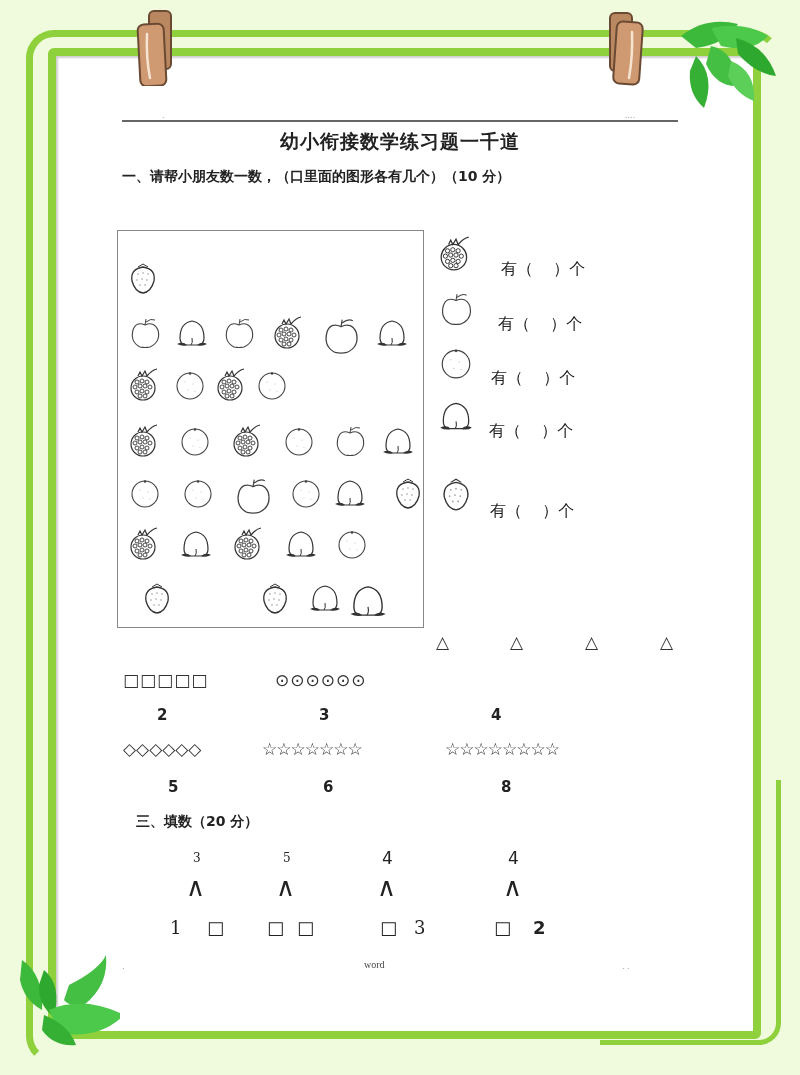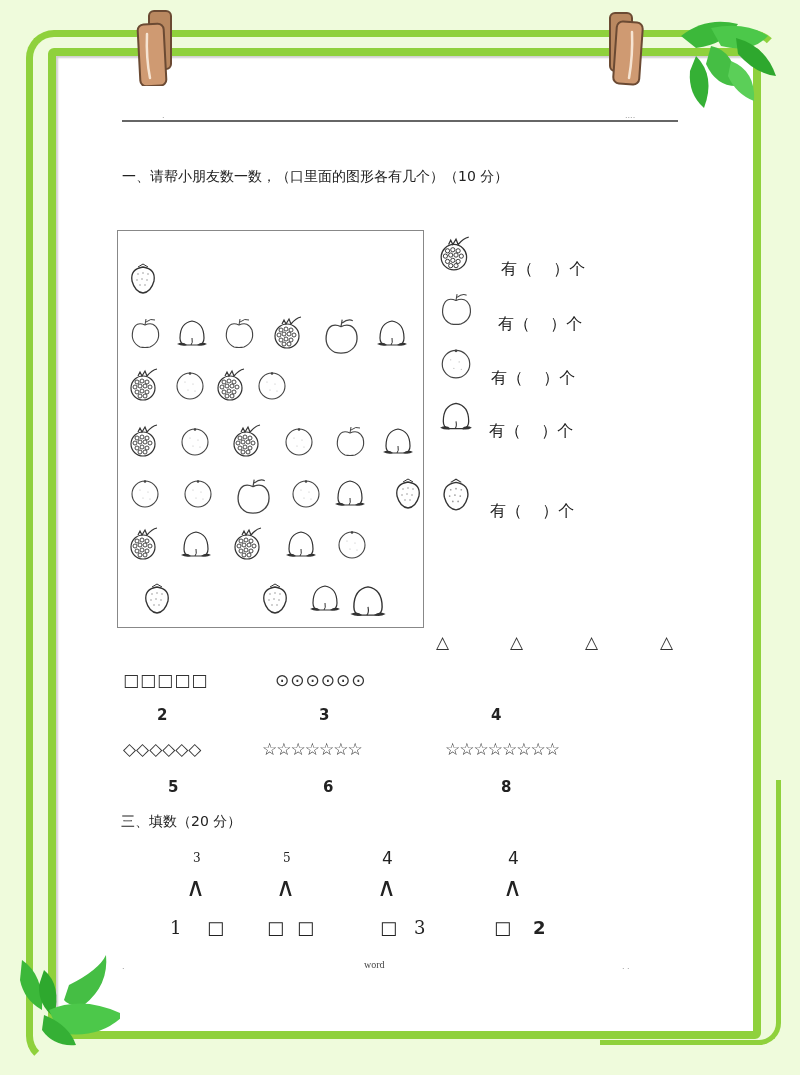--- a/index.html
+++ b/index.html
@@ -4,21 +4,21 @@
 <style>
   html,body{margin:0;padding:0;}
   body{width:800px;height:1075px;background:#effbdc;position:relative;overflow:hidden;font-family:"DejaVu Sans","Liberation Sans",sans-serif;color:#222;}
   .outer-frame{position:absolute;left:26px;top:30px;width:740px;height:1020px;border:7px solid #8fd13c;border-radius:28px;border-right-color:transparent;border-bottom-color:transparent;}
   .outer-frame-br{position:absolute;left:600px;top:780px;width:176px;height:260px;border-right:5px solid #8fd13c;border-bottom:5px solid #8fd13c;border-bottom-right-radius:22px;}
   .inner-frame{position:absolute;left:48px;top:48px;width:697px;height:975px;border:8px solid #8fd13c;border-radius:6px;background:#fff;box-shadow:inset 2px 2px 2px #cfcfcf;}
   .page{position:absolute;left:0;top:0;width:800px;height:1075px;}
   .hr{position:absolute;left:122px;top:120px;width:556px;height:2px;background:#666;}
   .dot{position:absolute;font-size:8px;color:#999;}
   .title{position:absolute;left:0;width:800px;top:129px;text-align:center;font-family:"DejaVu Serif","Liberation Serif",serif;font-size:19px;font-weight:bold;letter-spacing:1px;}
-  .section{position:absolute;font-size:14px;font-weight:normal;}
+  .section{position:absolute;font-size:14px;font-weight:bold;}
   .fruit-box{position:absolute;left:117px;top:230px;width:305px;height:396px;border:1.5px solid #888;}
   .fruit{position:absolute;}
   .count-row{position:absolute;font-size:16px;}
   .count-row .lbl{position:absolute;white-space:pre;text-align:center;}
   .shape-row{position:absolute;font-size:17px;letter-spacing:1px;color:#333;white-space:nowrap;}
   .num{position:absolute;font-size:15px;font-weight:bold;}
   .tri{position:absolute;font-size:17px;color:#333;}
   .caret{position:absolute;font-size:26px;font-weight:300;}
   .bottom-item{position:absolute;font-size:18px;font-family:"DejaVu Serif","Liberation Serif",serif;}
   .clip{position:absolute;}
@@ -56,20 +56,21 @@
   <path d="M55 30 Q85 15 92 0 Q95 30 70 50 Q55 52 50 45 Z" fill="#45be44"></path>
   <path d="M35 55 Q70 40 110 60 Q85 85 45 78 Z" fill="#4cc84a"></path>
   <path d="M30 60 Q55 70 62 90 Q40 92 28 75 Z" fill="#35b035"></path>
 </svg>
 
 <div class="page">
   <div class="hr"></div>
   <span class="dot" style="left:162px;top:111px">.</span>
   <span class="dot" style="left:625px;top:111px">....</span>
 
+  <div class="title">幼小衔接数学练习题一千道</div>
 
   <div class="section" style="left:122px;top:168px">一、请帮小朋友数一数，（口里面的图形各有几个）（10 分）</div>
 
   <div class="fruit-box" id="fruitBox">
       <div class="fruit" style="left: 8px; top: 30px;"><svg width="34" height="34" viewBox="0 0 34 34">
           <path d="M17 6 Q30 8 28 20 Q25 31 17 32 Q9 31 6 20 Q4 8 17 6 Z" fill="#fff" stroke="#333" stroke-width="1.3"></path>
           <path d="M12 6 L17 3 L22 6" stroke="#333" fill="none" stroke-width="1"></path>
           <g fill="#999">
             <circle cx="12" cy="13" r=".8"></circle>
             <circle cx="17" cy="12" r=".8"></circle>
@@ -473,21 +474,21 @@
   <span class="num" style="left:491px;top:706px">4</span>
 
   <span class="shape-row" style="left:123px;top:739px;letter-spacing:0">◇◇◇◇◇◇</span>
   <span class="shape-row" style="left:262px;top:739px;letter-spacing:-1px">☆☆☆☆☆☆☆</span>
   <span class="shape-row" style="left:445px;top:739px;letter-spacing:-1px">☆☆☆☆☆☆☆☆</span>
 
   <span class="num" style="left:168px;top:778px">5</span>
   <span class="num" style="left:323px;top:778px">6</span>
   <span class="num" style="left:501px;top:778px">8</span>
 
-  <div class="section" style="left:121px;top:813px">三、填数（20 分）</div>
+  <div class="section" style="left:136px;top:813px">三、填数（20 分）</div>
 
   <span class="bottom-item" style="left:193px;top:851px;font-size:12px">3</span>
   <span class="caret" style="left:186px;top:872px">∧</span>
   <span class="bottom-item" style="left:170px;top:917px">1</span>
   <span class="bottom-item" style="left:207px;top:917px">□</span>
 
   <span class="bottom-item" style="left:283px;top:851px;font-size:12px">5</span>
   <span class="caret" style="left:276px;top:872px">∧</span>
   <span class="bottom-item" style="left:267px;top:917px">□</span>
   <span class="bottom-item" style="left:297px;top:917px">□</span>

